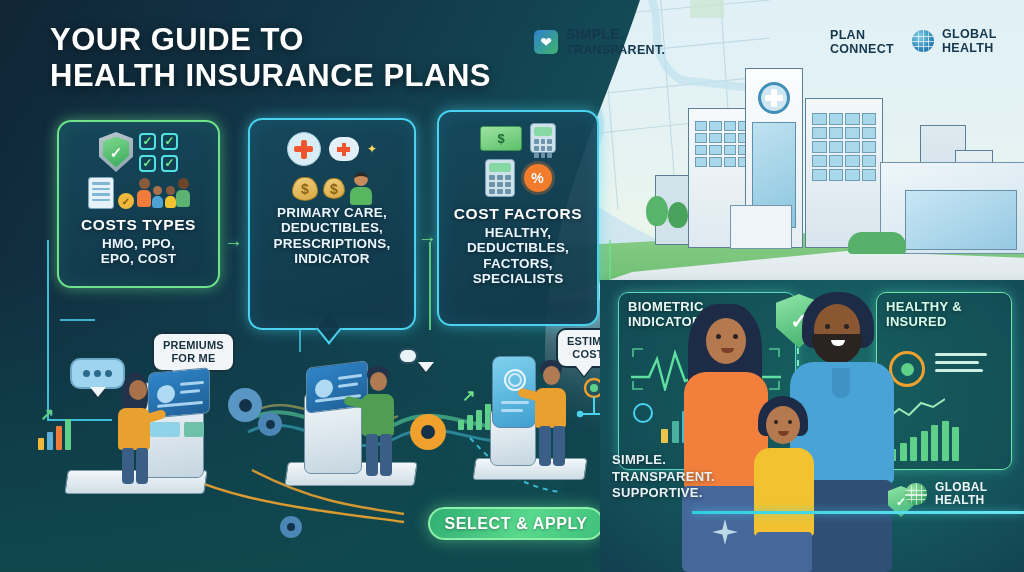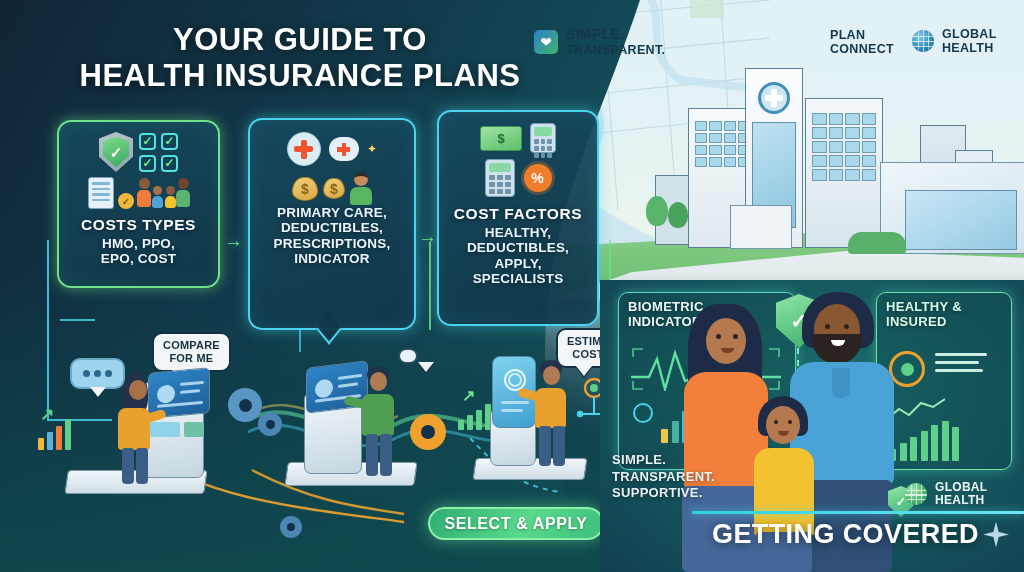--- a/index.html
+++ b/index.html
@@ -49,21 +49,21 @@
     position:absolute; left:0; bottom:0; width:1024px; height:300px;
     background: linear-gradient(180deg, rgba(16,60,72,0) 0%, rgba(14,62,72,.55) 38%, rgba(15,72,77,.92) 100%);
   }
 
   
   .title {
     position: absolute; left: 50px; top: 22px; width: 500px;
     color: #fff; font-size: 31px; line-height: 1.15; font-weight: 700;
     letter-spacing: .5px; text-shadow: 0 2px 10px rgba(0,0,0,.55);
   }
-  .title div { white-space: nowrap; text-align: center; }
+  .title div { white-space: nowrap; }
 
   
   .brand { position: absolute; display:flex; align-items:center; gap:8px; }
   .brand .txt { font-size: 12.5px; font-weight: 700; line-height: 1.12; letter-spacing:.3px; }
   #brand-simple { left: 534px; top: 27px; }
   #brand-simple .txt { color:#15374d; }
   #brand-simple .txt .l1 { font-size: 14px; }
   #brand-plan { left: 830px; top: 28px; }
   #brand-plan .txt { color:#15374d; }
   #brand-global-top { left: 912px; top: 27px; }
@@ -489,21 +489,21 @@
             <i></i>
             <i></i>
             <i></i>
           </div>
       </div>
       <div class="pct">%</div>
     </div>
     <div class="headline" style="margin-top:8px;">COST FACTORS</div>
     <div class="sub">HEALTHY,</div>
     <div class="sub">DEDUCTIBLES,</div>
-    <div class="sub">APPLY,</div>
+    <div class="sub">FACTORS,</div>
     <div class="sub">SPECIALISTS</div>
   </div>
 
   <div class="arrow" style="left:224px;top:230px;">→</div>
   <div class="arrow" style="left:418px;top:226px;">→</div>
 
   <svg class="flow" style="left:0;top:0;width:1024px;height:572px;pointer-events:none;">
     <path d="M48 240 L48 420 L112 420" stroke="#49d3ef" stroke-width="2" fill="none" opacity=".85"></path>
     <path d="M430 242 L430 330" stroke="#6ee38a" stroke-width="2" fill="none" opacity=".8"></path>
     <path d="M610 240 L610 330" stroke="#6ee38a" stroke-width="2" fill="none" opacity=".7"></path>
@@ -513,21 +513,21 @@
     <path d="M300 330 L300 352" stroke="#49d3ef" stroke-width="2" fill="none" opacity=".7"></path>
     <path d="M612 516 L612 330" stroke="#49d3ef" stroke-width="2" fill="none" opacity=".8"></path>
     <path d="M60 320 L95 320" stroke="#49d3ef" stroke-width="2" fill="none" opacity=".8"></path>
 
     <path d="M248 420 C300 392 340 452 396 424 C446 398 482 444 534 420" stroke="#5fe0a0" stroke-width="4" fill="none" opacity=".55"></path>
     <path d="M248 432 C300 406 340 466 396 438 C446 412 482 458 534 434" stroke="#49d3ef" stroke-width="3" fill="none" opacity=".45"></path>
     <path d="M252 412 C302 386 342 444 398 416" stroke="#ffd45e" stroke-width="2.4" fill="none" opacity=".45"></path>
   </svg>
 
   <div class="bubble" style="left:152px;top:332px;">
-    <div>COMPARE</div>
+    <div>PREMIUMS</div>
     <div>FOR ME</div>
   </div>
   <div class="bubble" style="left:556px;top:328px;">
     <div>ESTIMATE</div>
     <div>COSTS?</div>
   </div>
 
   <div class="bubble dots" style="left:70px;top:358px;">
     <i></i><i></i><i></i>
   </div>
@@ -742,17 +742,16 @@
         <i class="v3"></i>
     </div>
     <div class="txt">
       <div>GLOBAL</div>
       <div>HEALTH</div>
     </div>
   </div>
 
   <div class="hr-cyan"></div>
   <div id="getting-covered">
-    <span>GETTING COVERED</span>
     <span class="spark"></span>
   </div>
 
 </div>
 
 </body></html>

